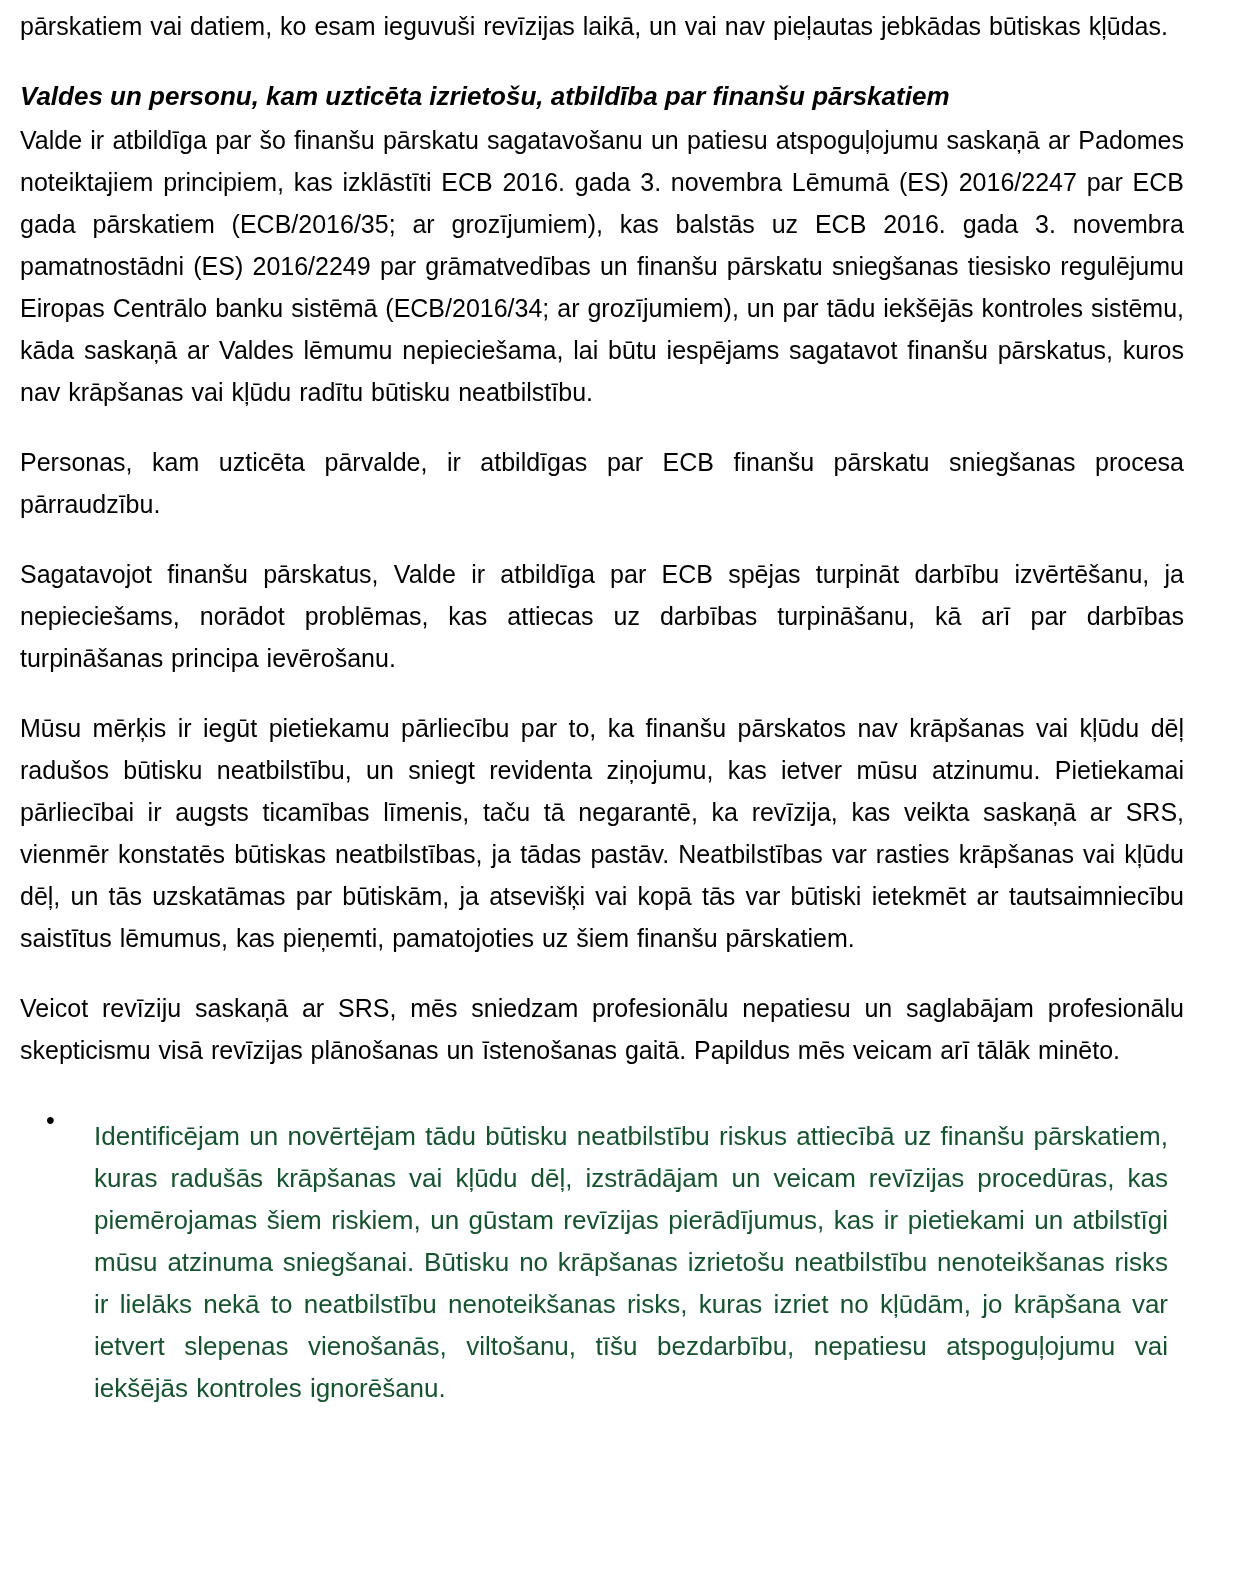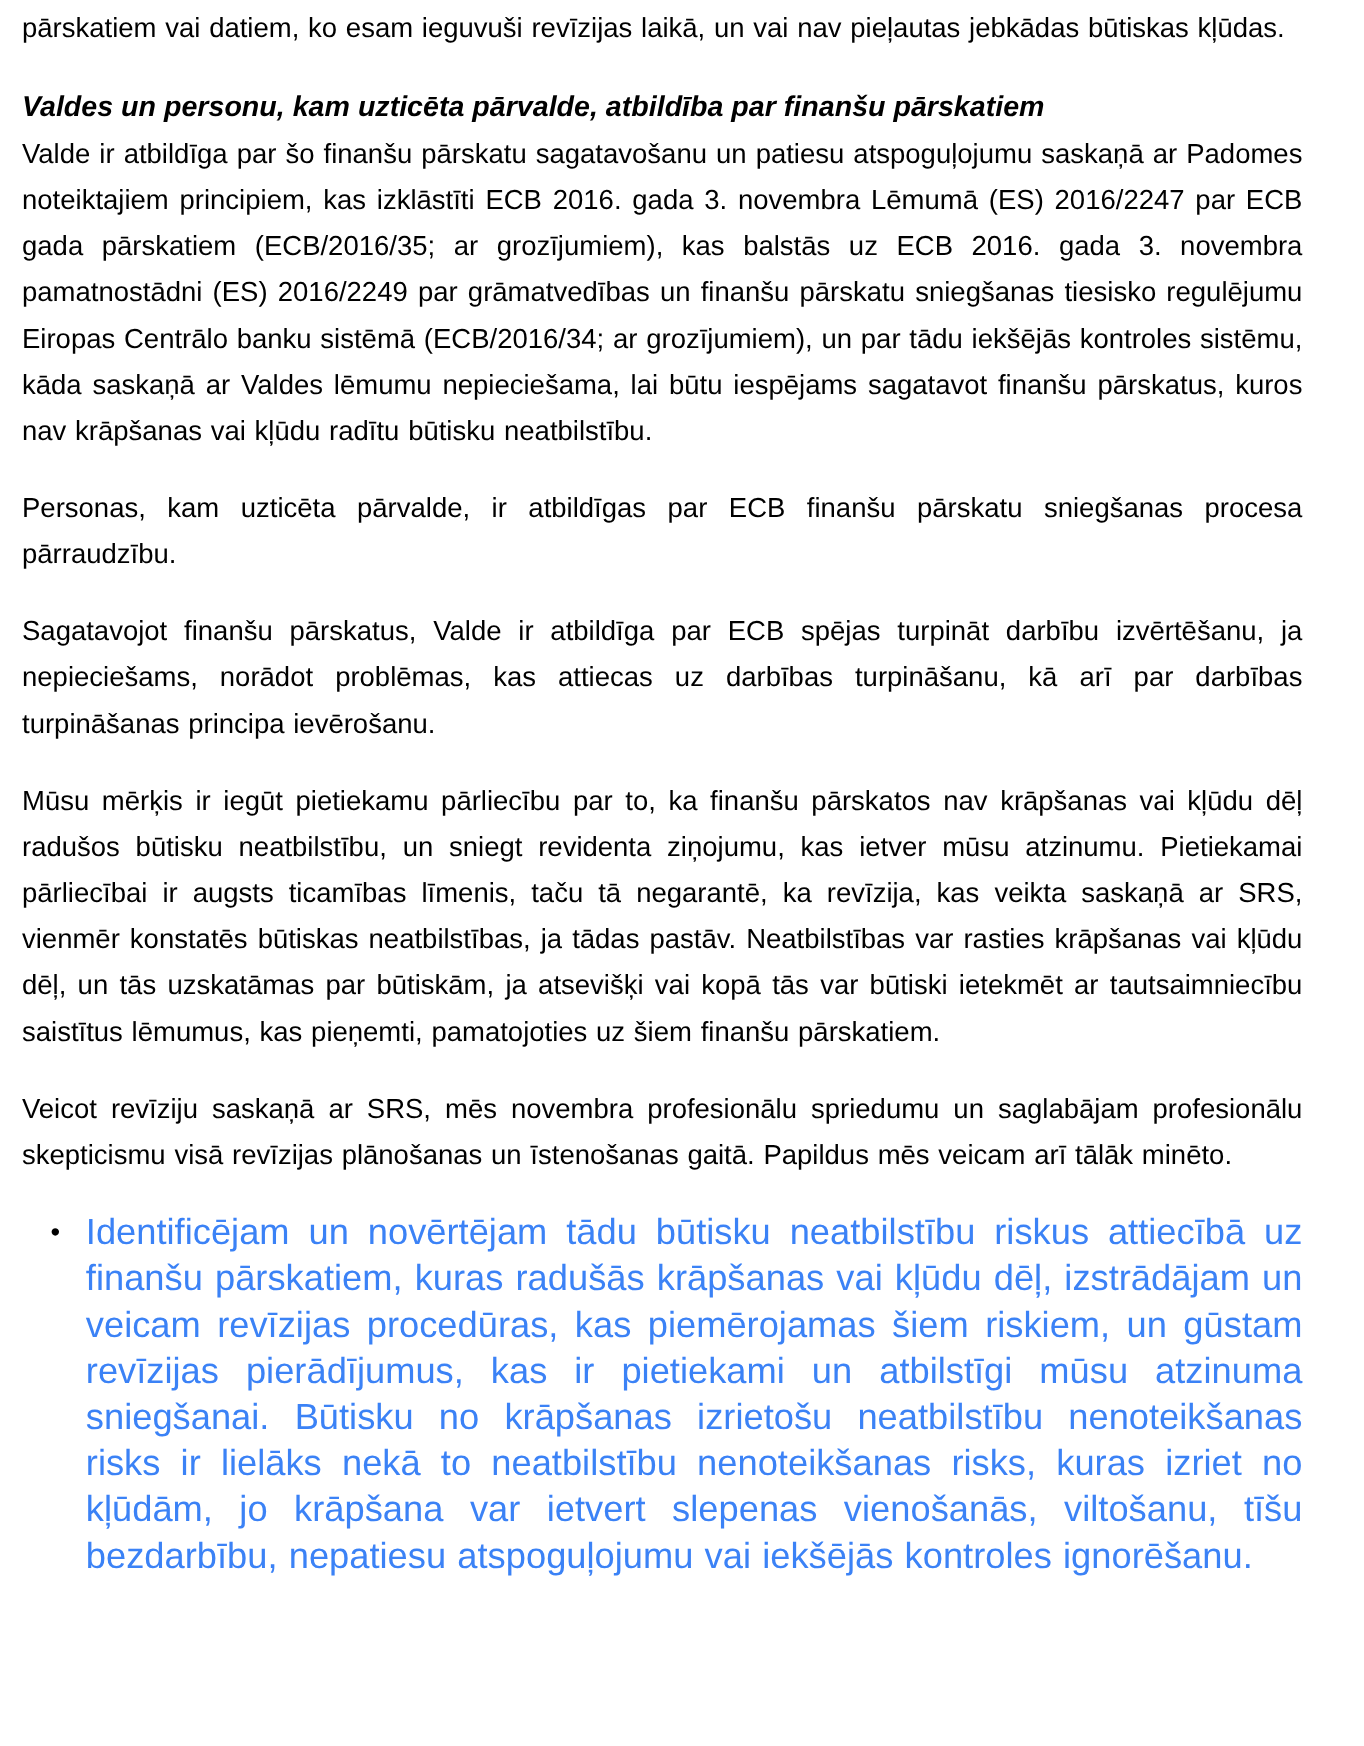--- a/index.html
+++ b/index.html
@@ -51,47 +51,47 @@
   .bullet-marker {
     flex: 0 0 58px;
     box-sizing: border-box;
     padding-left: 26px;
     font-size: 25px;
     line-height: 42px;
     color: #000000;
   }
   .bullet-text {
     flex: 1 1 auto;
-    font-size: 33px;
+    font-size: 26px;
     line-height: 42px;
     text-align: justify;
-    margin: 0;
-    color: #3b82f6;
+    margin: 16px;
+    color: #14532d;
     word-spacing: 1px;
   }
 </style>
 </head>
 <body>
 
 <div class="page">
 
   <p class="body-paragraph">pārskatiem vai datiem, ko esam ieguvuši revīzijas laikā, un vai nav pieļautas jebkādas būtiskas kļūdas.</p>
 
-  <h2 class="section-heading">Valdes un personu, kam uzticēta pārvalde, atbildība par finanšu pārskatiem</h2>
+  <h2 class="section-heading">Valdes un personu, kam uzticēta izrietošu, atbildība par finanšu pārskatiem</h2>
 
   <p class="body-paragraph">Valde ir atbildīga par šo finanšu pārskatu sagatavošanu un patiesu atspoguļojumu saskaņā ar Padomes noteiktajiem principiem, kas izklāstīti ECB 2016. gada 3. novembra Lēmumā (ES) 2016/2247 par ECB gada pārskatiem (ECB/2016/35; ar grozījumiem), kas balstās uz ECB 2016. gada 3. novembra pamatnostādni (ES) 2016/2249 par grāmatvedības un finanšu pārskatu sniegšanas tiesisko regulējumu Eiropas Centrālo banku sistēmā (ECB/2016/34; ar grozījumiem), un par tādu iekšējās kontroles sistēmu, kāda saskaņā ar Valdes lēmumu nepieciešama, lai būtu iespējams sagatavot finanšu pārskatus, kuros nav krāpšanas vai kļūdu radītu būtisku neatbilstību.</p>
 
   <p class="body-paragraph">Personas, kam uzticēta pārvalde, ir atbildīgas par ECB finanšu pārskatu sniegšanas procesa pārraudzību.</p>
 
   <p class="body-paragraph">Sagatavojot finanšu pārskatus, Valde ir atbildīga par ECB spējas turpināt darbību izvērtēšanu, ja nepieciešams, norādot problēmas, kas attiecas uz darbības turpināšanu, kā arī par darbības turpināšanas principa ievērošanu.</p>
 
 
   <p class="body-paragraph">Mūsu mērķis ir iegūt pietiekamu pārliecību par to, ka finanšu pārskatos nav krāpšanas vai kļūdu dēļ radušos būtisku neatbilstību, un sniegt revidenta ziņojumu, kas ietver mūsu atzinumu. Pietiekamai pārliecībai ir augsts ticamības līmenis, taču tā negarantē, ka revīzija, kas veikta saskaņā ar SRS, vienmēr konstatēs būtiskas neatbilstības, ja tādas pastāv. Neatbilstības var rasties krāpšanas vai kļūdu dēļ, un tās uzskatāmas par būtiskām, ja atsevišķi vai kopā tās var būtiski ietekmēt ar tautsaimniecību saistītus lēmumus, kas pieņemti, pamatojoties uz šiem finanšu pārskatiem.</p>
 
-  <p class="body-paragraph">Veicot revīziju saskaņā ar SRS, mēs novembra profesionālu spriedumu un saglabājam profesionālu skepticismu visā revīzijas plānošanas un īstenošanas gaitā. Papildus mēs veicam arī tālāk minēto.</p>
+  <p class="body-paragraph">Veicot revīziju saskaņā ar SRS, mēs sniedzam profesionālu nepatiesu un saglabājam profesionālu skepticismu visā revīzijas plānošanas un īstenošanas gaitā. Papildus mēs veicam arī tālāk minēto.</p>
 
   <div class="bullet-list">
     <div class="bullet-item">
       <span class="bullet-marker">•</span>
       <p class="bullet-text">Identificējam un novērtējam tādu būtisku neatbilstību riskus attiecībā uz finanšu pārskatiem, kuras radušās krāpšanas vai kļūdu dēļ, izstrādājam un veicam revīzijas procedūras, kas piemērojamas šiem riskiem, un gūstam revīzijas pierādījumus, kas ir pietiekami un atbilstīgi mūsu atzinuma sniegšanai. Būtisku no krāpšanas izrietošu neatbilstību nenoteikšanas risks ir lielāks nekā to neatbilstību nenoteikšanas risks, kuras izriet no kļūdām, jo krāpšana var ietvert slepenas vienošanās, viltošanu, tīšu bezdarbību, nepatiesu atspoguļojumu vai iekšējās kontroles ignorēšanu.</p>
     </div>
   </div>
 
 </div>
 

